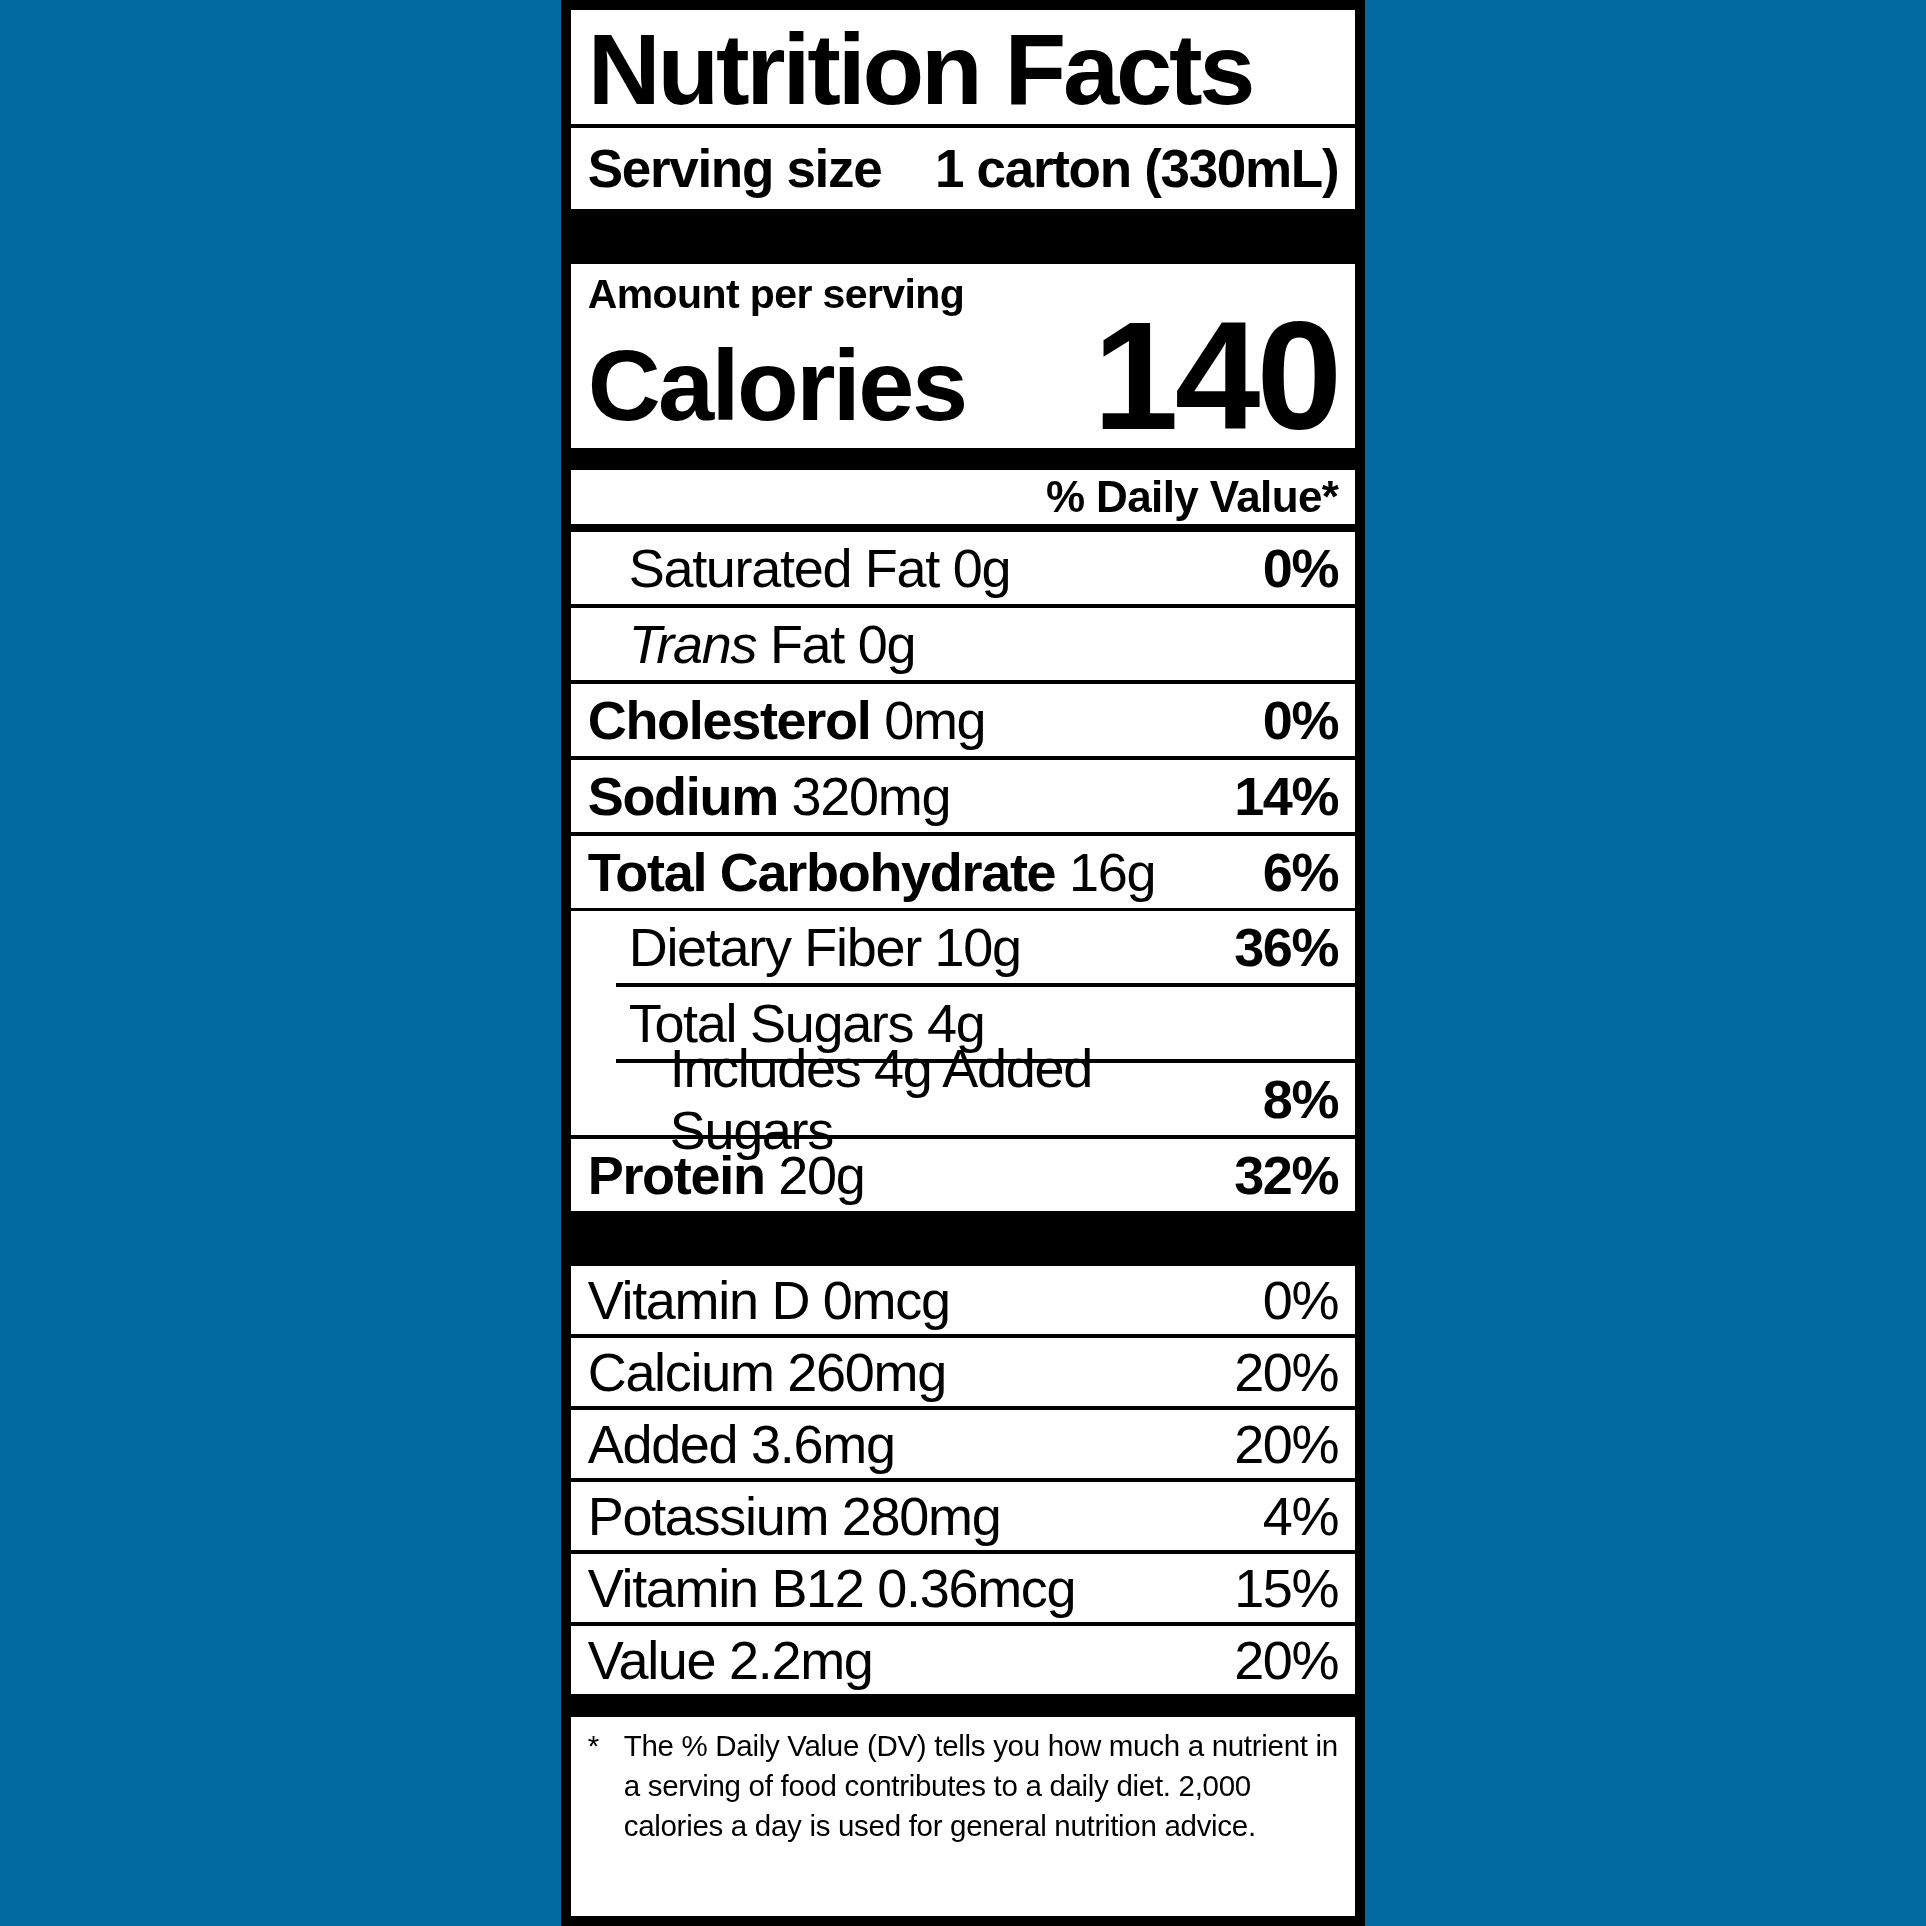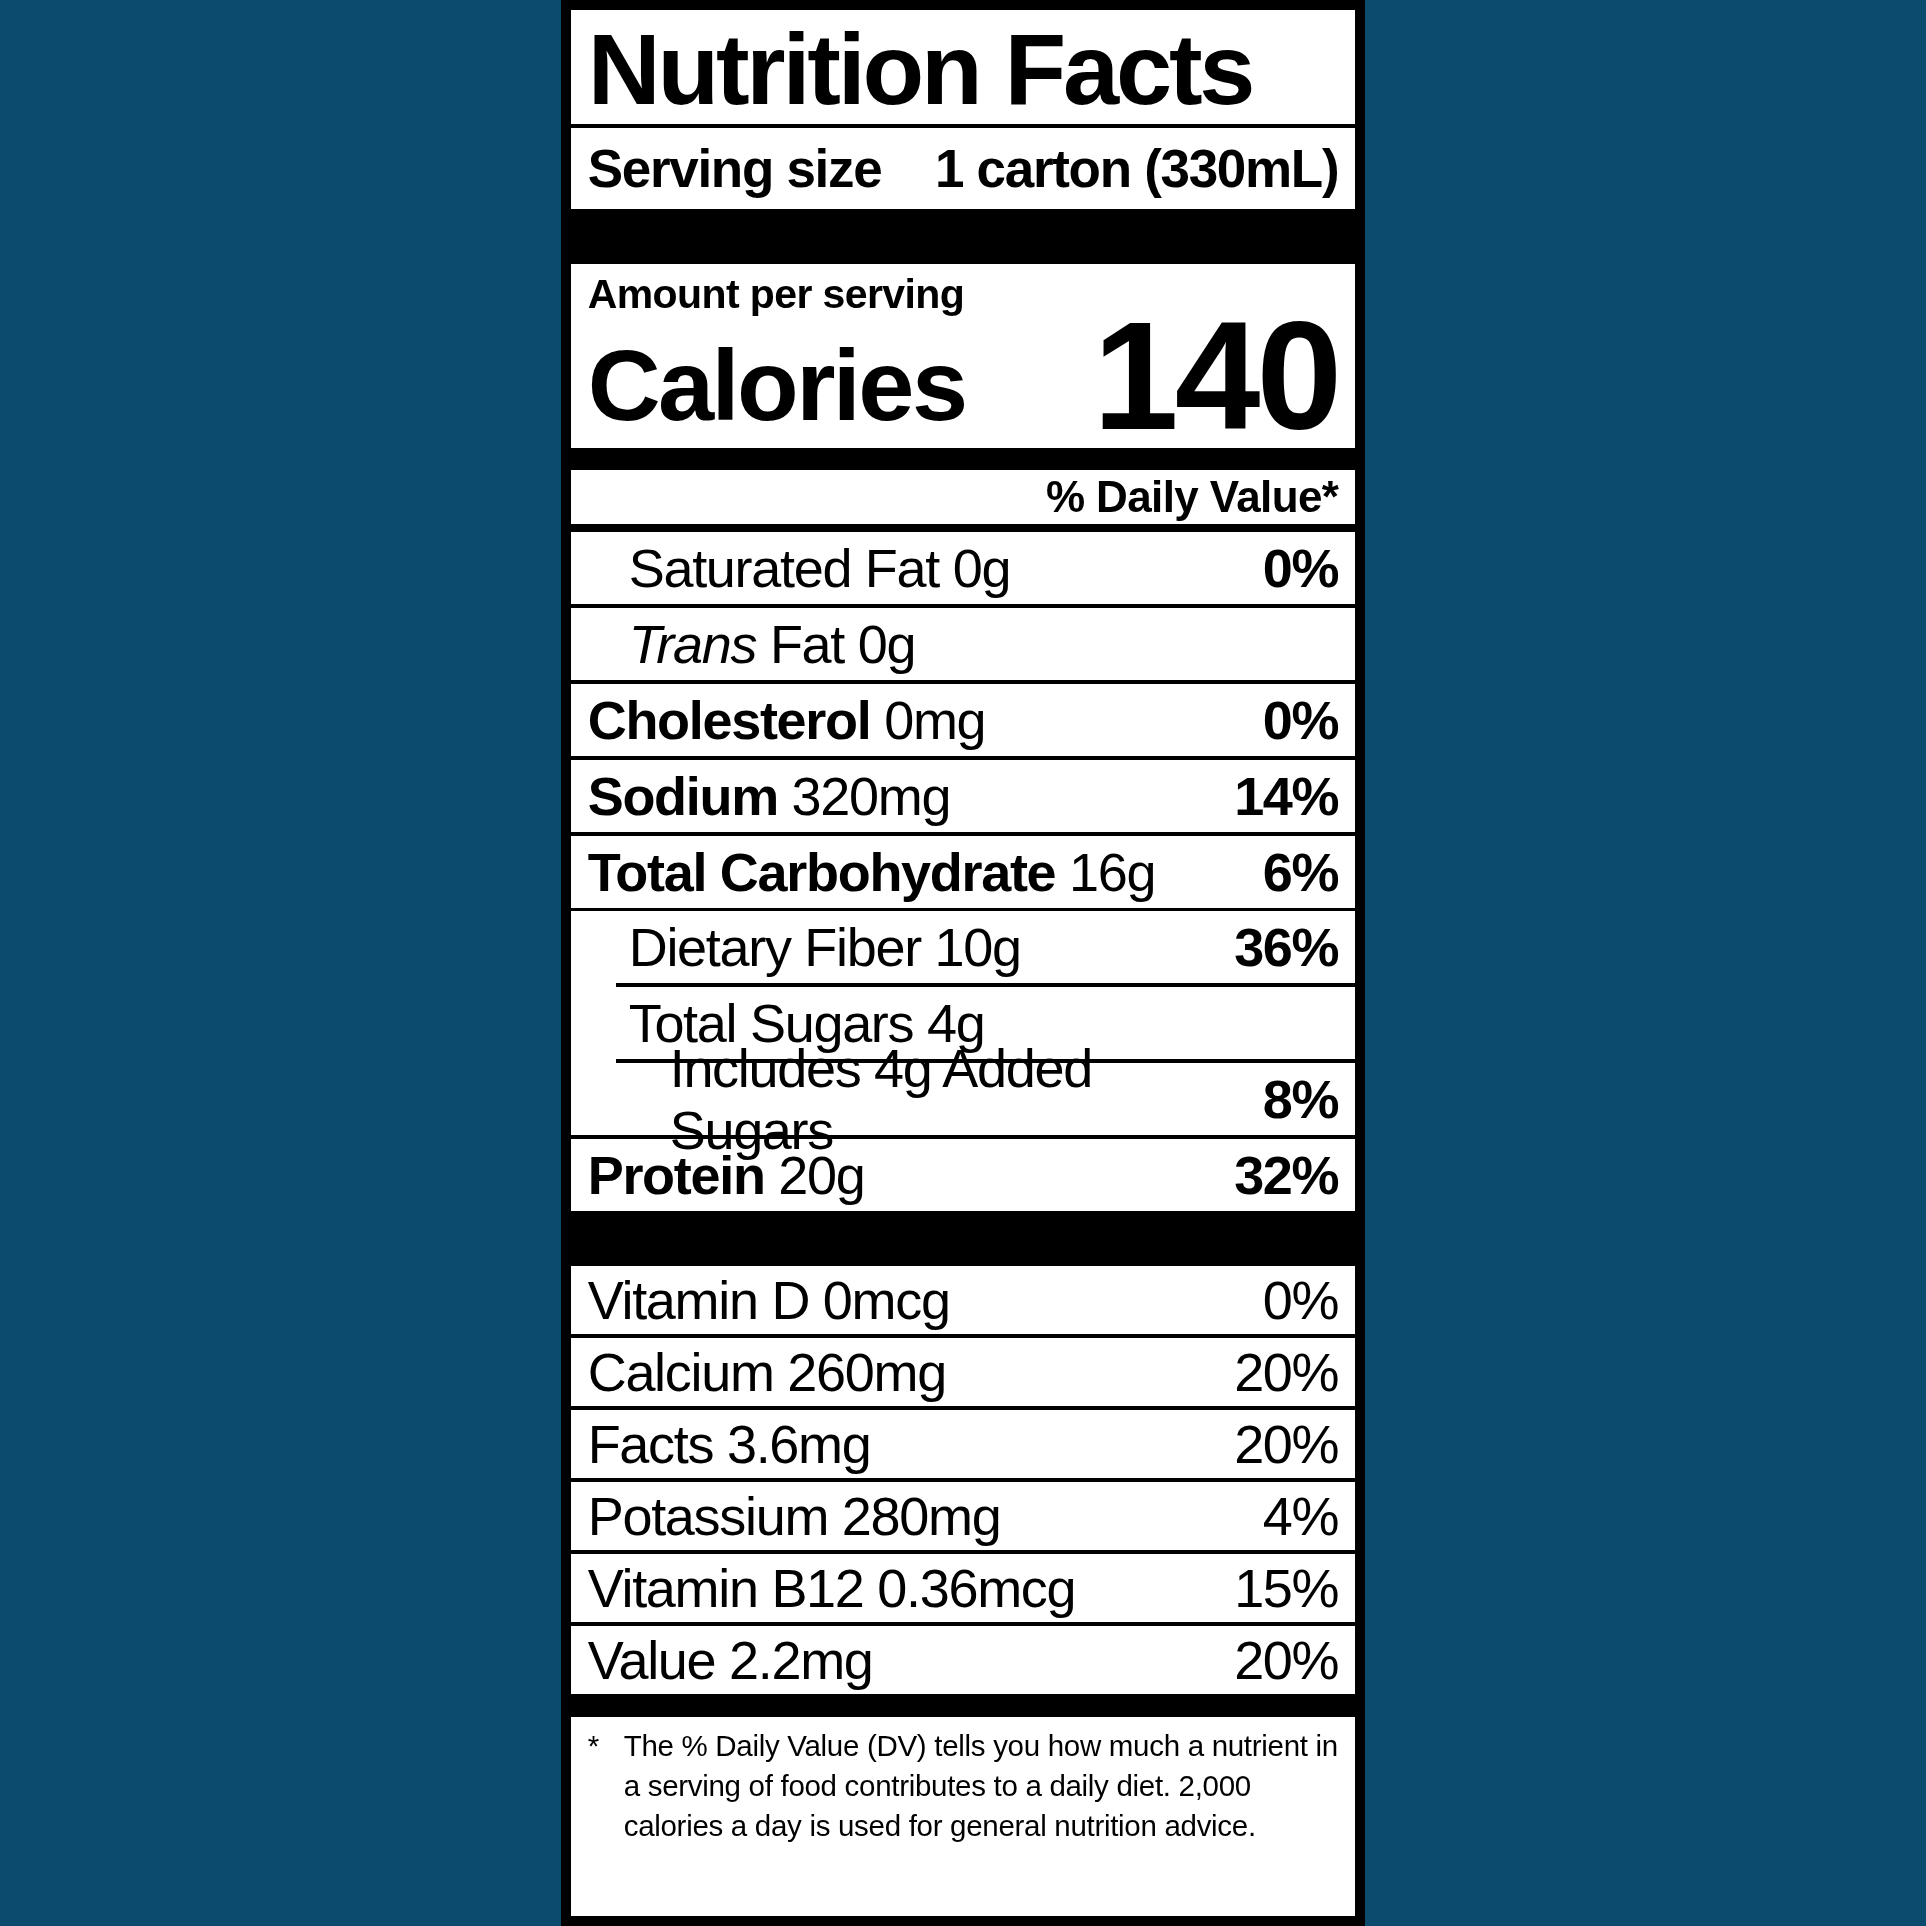--- a/index.html
+++ b/index.html
@@ -3,21 +3,21 @@
 <meta charset="utf-8">
 <style>
   html, body { margin: 0; padding: 0; }
   body {
     width: 1926px; height: 1926px;
     background: #ffffff;
     font-family: "Liberation Sans", sans-serif;
     color: #000000;
     position: relative;
   }
-  .canvas { position: absolute; inset: 0; background: #0c4a6e; }
+  .canvas { position: absolute; inset: 0; background: #0369a1; }
   .nf-label {
     position: absolute;
     left: 561px; top: 0;
     width: 804px; height: 1926px;
     box-sizing: border-box;
     border: 10.3px solid #000000;
     background: #ffffff;
     display: flex;
     flex-direction: column;
     overflow: hidden;
@@ -198,21 +198,21 @@
     </div>
     <div class="rule"></div>
 
     <div class="row vit px">
       <span class="nm">Calcium 260mg</span>
       <span class="pct reg">20%</span>
     </div>
     <div class="rule"></div>
 
     <div class="row vit px">
-      <span class="nm">Facts 3.6mg</span>
+      <span class="nm">Added 3.6mg</span>
       <span class="pct reg">20%</span>
     </div>
     <div class="rule"></div>
 
     <div class="row vit px">
       <span class="nm">Potassium 280mg</span>
       <span class="pct reg">4%</span>
     </div>
     <div class="rule"></div>
 

